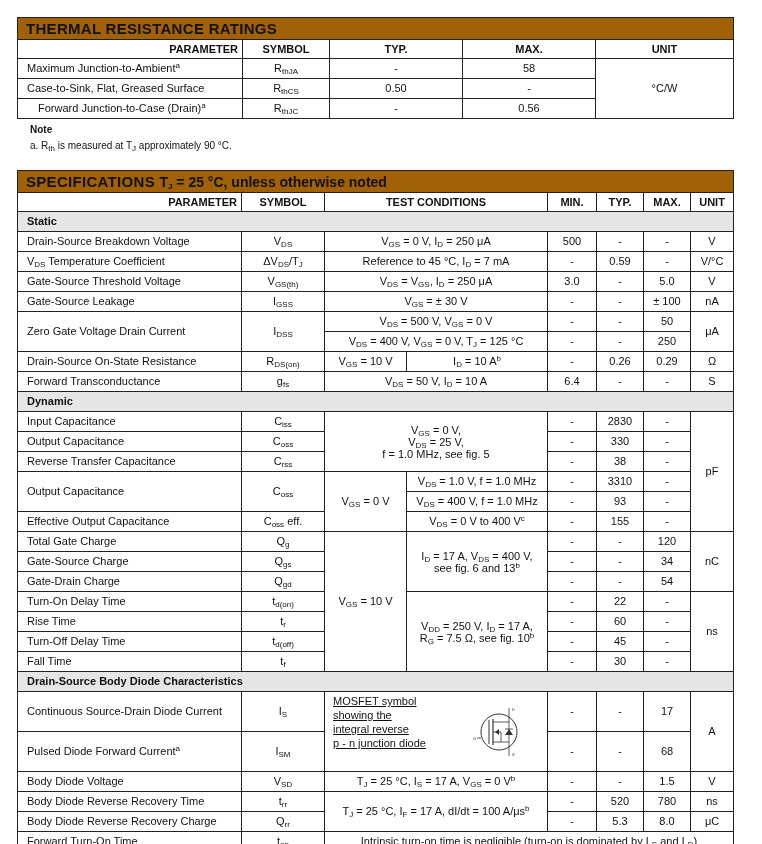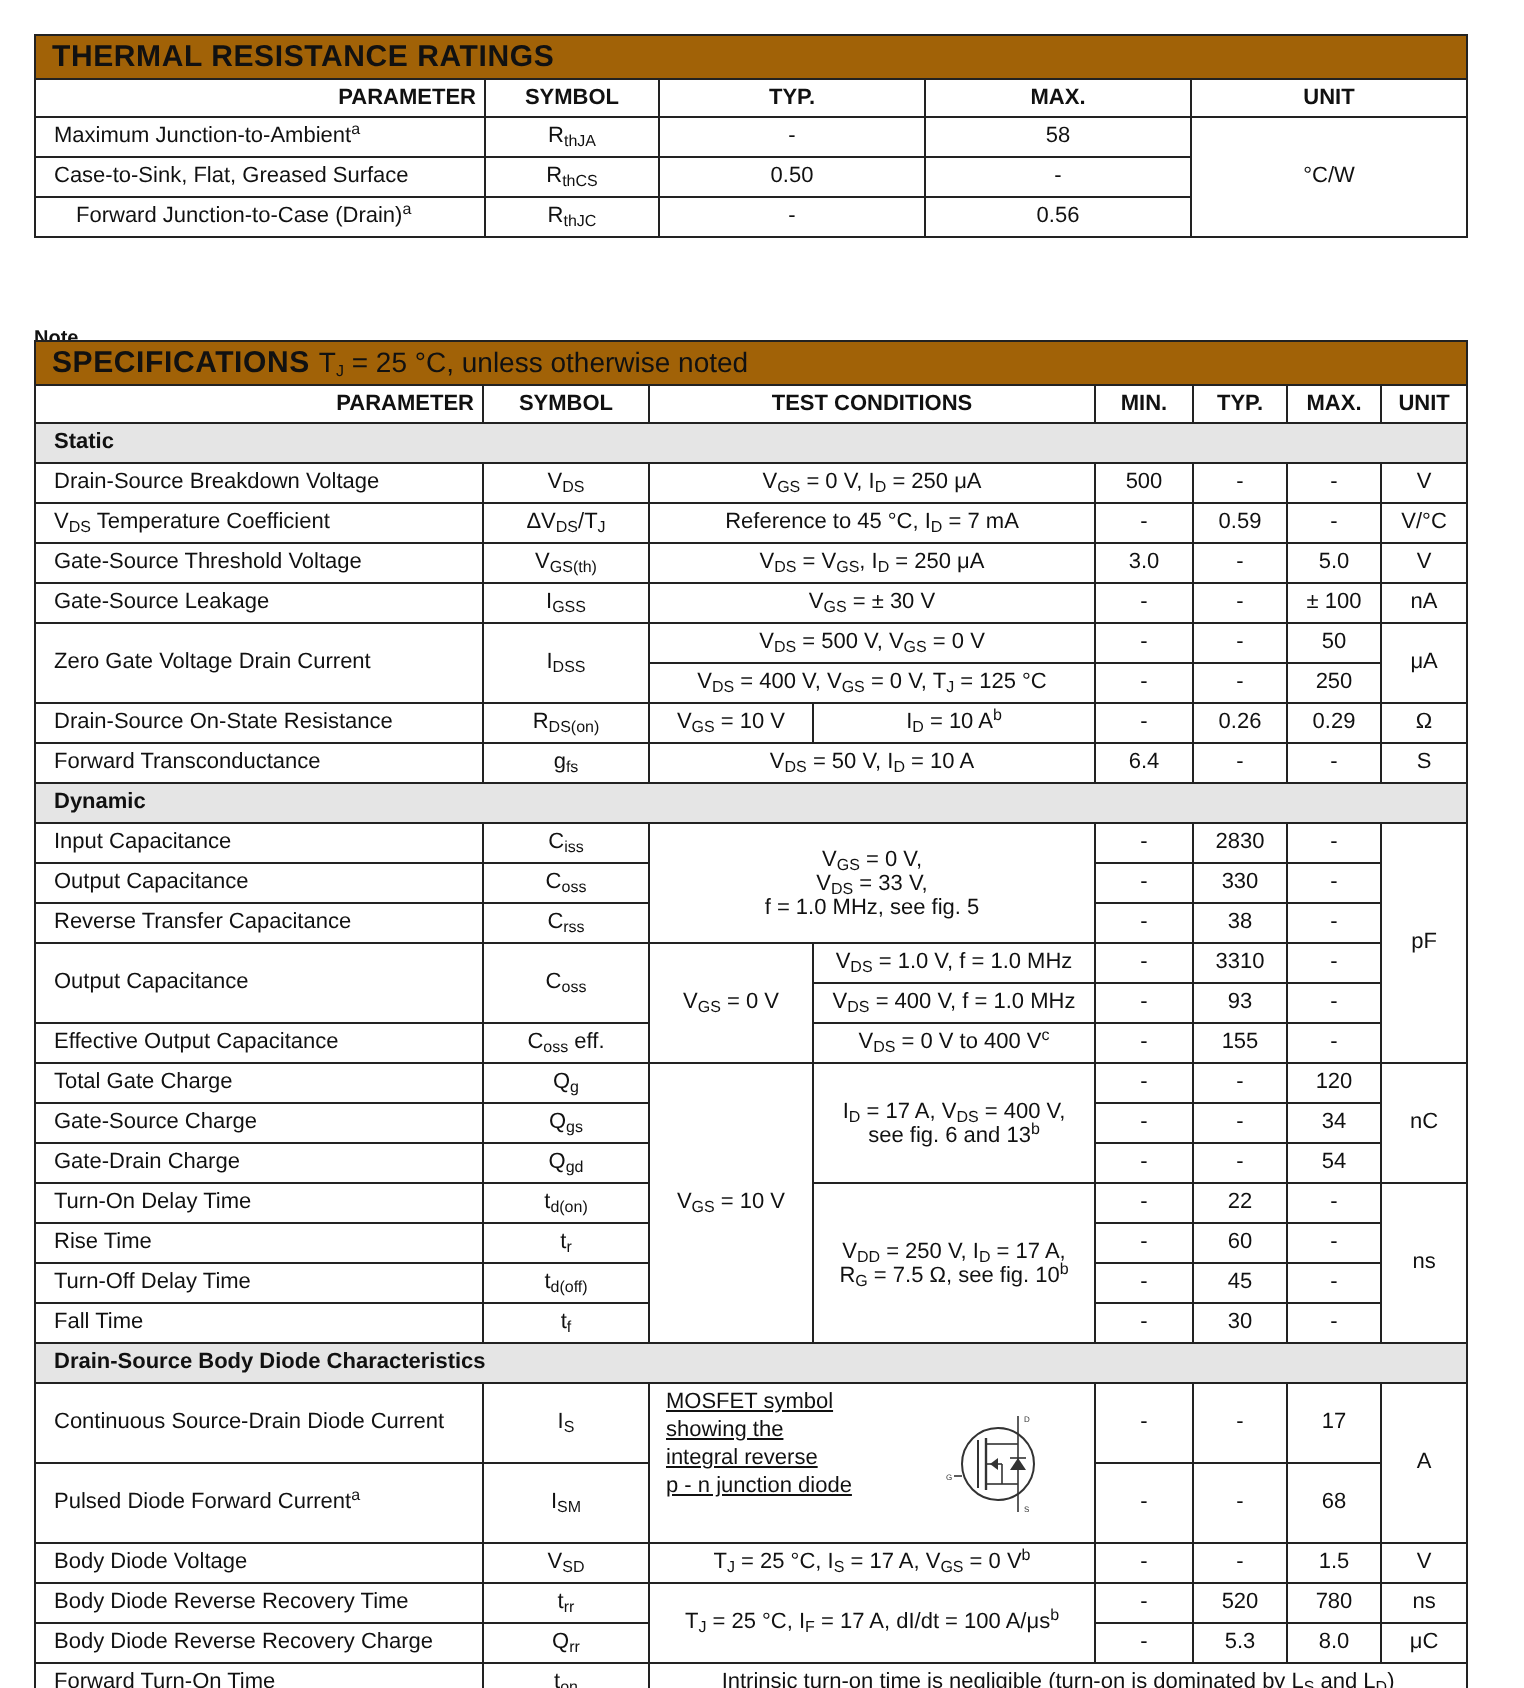--- a/index.html
+++ b/index.html
@@ -1,31 +1,31 @@
 <!DOCTYPE html>
 <html><head>
 <meta charset="utf-8">
 <style>
   html, body { margin: 0; padding: 0; background: #ffffff; }
   body { width: 762px; height: 844px; position: relative; font-family: "Liberation Sans", sans-serif; color: #111; font-size: 11px; }
   table { border-collapse: collapse; position: absolute; left: 17px; width: 716px; table-layout: fixed; }
   td, th { border: 1px solid #222; padding: 0 4px; height: 19px; line-height: 13px; font-weight: normal; vertical-align: middle; white-space: nowrap; overflow: hidden; }
   .title-row td { background: #a16207; height: 21px; font-size: 15px; font-weight: bold; letter-spacing: 0.3px; padding-left: 8px; }
-  .title-row td .sub { font-weight: normal; font-size: 14px; letter-spacing: 0; text-align: center; }
+  .title-row td .sub { font-weight: bold; font-size: 14px; letter-spacing: 0; text-align: center; }
   .hdr th { font-weight: bold; font-size: 11px; text-align: center; height: 18px; }
   .hdr th.l { text-align: right; padding-left: 9px; }
   .sect td { background: #e5e5e5; font-weight: bold; padding-left: 9px; height: 19px; }
   .c { text-align: center; }
   .p { padding-left: 9px; }
   .indent { padding-left: 20px; }
   sub { font-size: 8px; vertical-align: -2px; line-height: 0; }
   sup { font-size: 8px; vertical-align: 4px; line-height: 0; }
   #thermal { top: 17px; }
   #spec { top: 170px; }
-  .note { position: absolute; left: 17px; font-size: 10px; margin-top: 40px; }
+  .note { position: absolute; left: 30px; font-size: 10px; }
   .note-head { top: 124px; font-weight: bold; }
   .note-a { top: 140px; }
   .tall td { height: 39px; }
   .mos-text { line-height: 14px; white-space: normal; padding-left: 8px; vertical-align: top; padding-top: 2px; text-decoration: underline; }
   .mos-wrap { position: relative; }
   .mos-svg { position: absolute; right: 8px; top: 10px; }
   .multiline { white-space: normal; line-height: 12px; }
 </style>
 </head>
 <body>
@@ -172,21 +172,21 @@
     <td class="c">-</td>
     <td class="c">S</td>
   </tr>
 
   <tr class="sect">
         <td colspan="8">Dynamic</td>
       </tr>
   <tr>
     <td class="p">Input Capacitance</td>
     <td class="c">C<sub>iss</sub></td>
-    <td class="c multiline" colspan="2" rowspan="3">V<sub>GS</sub><span> = 0 V,</span><br>V<sub>DS</sub><span> = 33 V,</span><br><span>f = 1.0 MHz, see fig. 5</span></td>
+    <td class="c multiline" colspan="2" rowspan="3">V<sub>GS</sub><span> = 0 V,</span><br>V<sub>DS</sub><span> = 25 V,</span><br><span>f = 1.0 MHz, see fig. 5</span></td>
     <td class="c">-</td>
     <td class="c">2830</td>
     <td class="c">-</td>
     <td class="c" rowspan="6">pF</td>
   </tr>
   <tr>
     <td class="p">Output Capacitance</td>
     <td class="c">C<sub>oss</sub></td>
     <td class="c">-</td>
     <td class="c">330</td>

